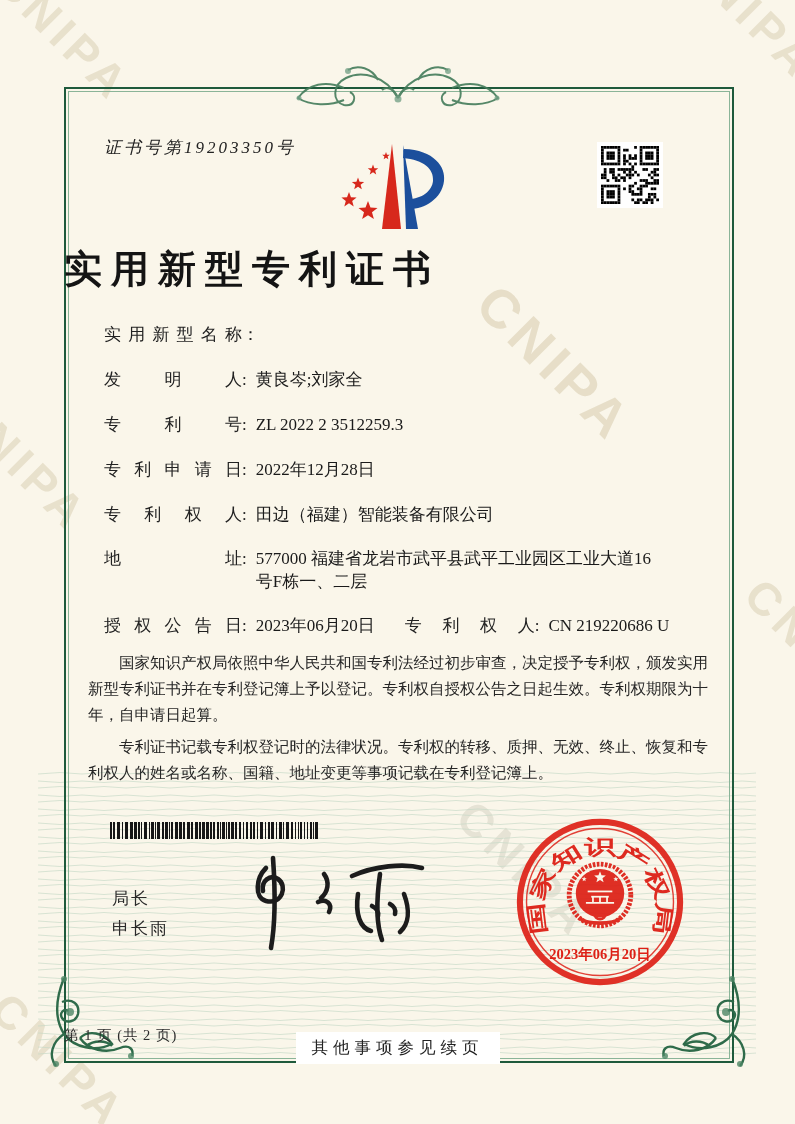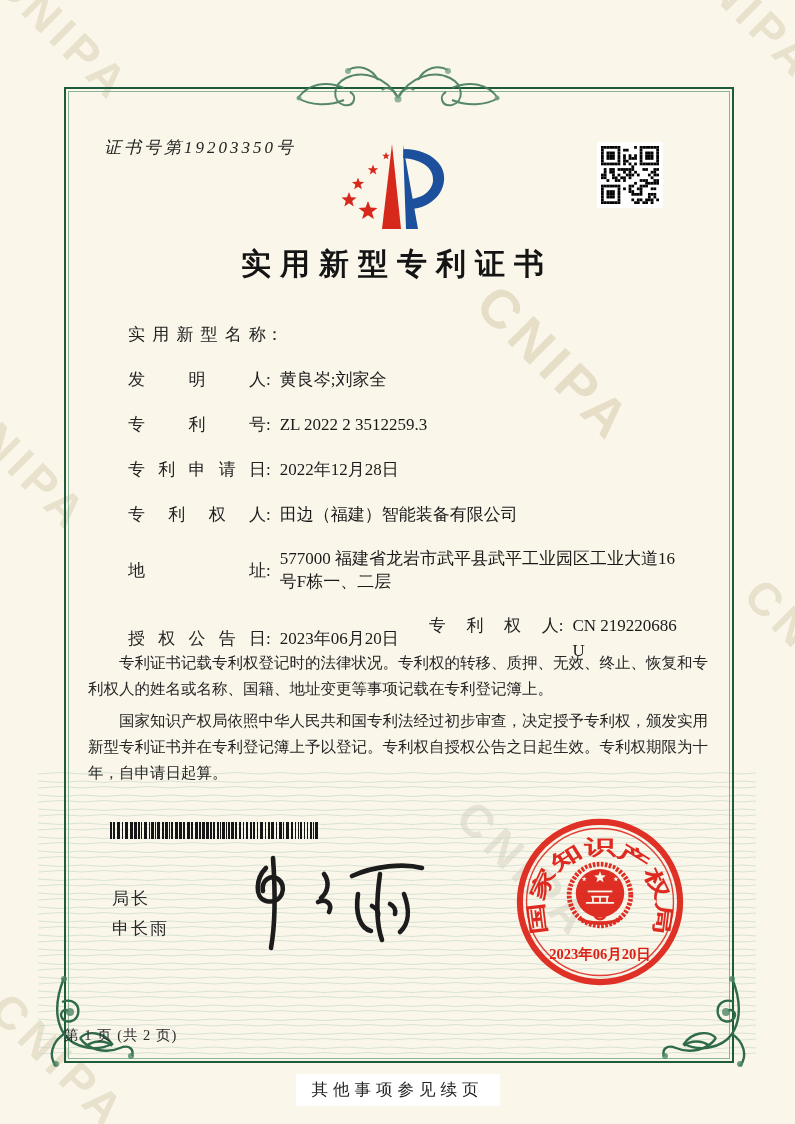--- a/index.html
+++ b/index.html
@@ -26,26 +26,26 @@
   }
   .frame-inner{
     position:absolute;left:2px;top:2px;right:2px;bottom:2px;
     border:1px solid #8ab498;
   }
   .cert-no{
     position:absolute;left:104px;top:136px;
     font-size:17px;letter-spacing:3px;color:#222;font-style:italic;
   }
   .title{
-    position:absolute;left:64px;top:244px;width:666px;text-align:center;
-    font-size:30px;font-weight:bold;letter-spacing:9px;color:#141414;
+    position:absolute;left:64px;top:244px;width:666px;
+    font-size:38px;font-weight:bold;letter-spacing:9px;color:#141414;
   }
   
   .fields{position:absolute;left:104px;top:322px;width:580px;font-size:17px;}
-  .frow{display:flex;margin-bottom:20px;line-height:25px;align-items:center;margin-left:24px;}
+  .frow{display:flex;margin-bottom:20px;line-height:25px;align-items:flex-start;}
   .frow.addr{line-height:23px;}
   .flabel{
     display:inline-block;width:138px;flex:0 0 138px;
     text-align:justify;text-align-last:justify;color:#222;
   }
   .fcolon{flex:0 0 auto;margin-right:9px;color:#222;}
   .fvalue{flex:1 1 auto;color:#1a1a1a;}
   .pairrow{display:flex;}
   .pair2{display:flex;margin-left:30px;}
   .pair2 .flabel{width:130px;flex:0 0 130px;}
@@ -64,21 +64,21 @@
     font-family:Liberation Serif, serif;
     font-size:17px;color:#2a2a2a;line-height:30px;letter-spacing:2px;
   }
   .sig-svg{position:absolute;left:228px;top:846px;}
   .seal{position:absolute;left:512px;top:814px;}
   .pageno{
     position:absolute;left:64px;top:1026px;width:666px;
     font-size:14.5px;color:#2c2c2c;letter-spacing:1px;
   }
   .contnote{
-    position:absolute;left:0;top:1074px;width:795px;text-align:center;
+    position:absolute;left:0;top:1032px;width:795px;text-align:center;
   }
   .contnote span{
     display:inline-block;background:#ffffff;padding:5px 16px;
     font-size:16.5px;letter-spacing:5px;color:#222;
   }
   .waves{position:absolute;left:38px;top:770px;}
   .ornament-top{position:absolute;left:282px;top:58px;}
   .flourish{position:absolute;}
   .fl-left{left:34px;top:972px;}
   .fl-right{left:658px;top:972px;transform:scaleX(-1);}
@@ -452,22 +452,22 @@
     <span class="fvalue" style="flex:0 0 auto;">2023年06月20日</span>
     <span class="pair2">
       <span class="flabel">专利权人</span>
       <span class="fcolon">:</span>
       <span class="fvalue">CN 219220686 U</span>
     </span>
   </div>
 </div>
 
 <div class="paras">
+  <p>国家知识产权局依照中华人民共和国专利法经过初步审查，决定授予专利权，颁发实用新型专利证书并在专利登记簿上予以登记。专利权自授权公告之日起生效。专利权期限为十年，自申请日起算。</p>
   <p>专利证书记载专利权登记时的法律状况。专利权的转移、质押、无效、终止、恢复和专利权人的姓名或名称、国籍、地址变更等事项记载在专利登记簿上。</p>
-  <p>国家知识产权局依照中华人民共和国专利法经过初步审查，决定授予专利权，颁发实用新型专利证书并在专利登记簿上予以登记。专利权自授权公告之日起生效。专利权期限为十年，自申请日起算。</p>
 </div>
 
 <svg class="barcode" id="barcode" width="212" height="17">
     <rect x="0" y="0" width="2" height="17" fill="#161616"></rect>
     <rect x="3" y="0" width="2" height="17" fill="#161616"></rect>
     <rect x="7" y="0" width="3" height="17" fill="#161616"></rect>
     <rect x="12" y="0" width="1" height="17" fill="#161616"></rect>
     <rect x="15" y="0" width="3" height="17" fill="#161616"></rect>
     <rect x="20" y="0" width="3" height="17" fill="#161616"></rect>
     <rect x="24" y="0" width="3" height="17" fill="#161616"></rect>

